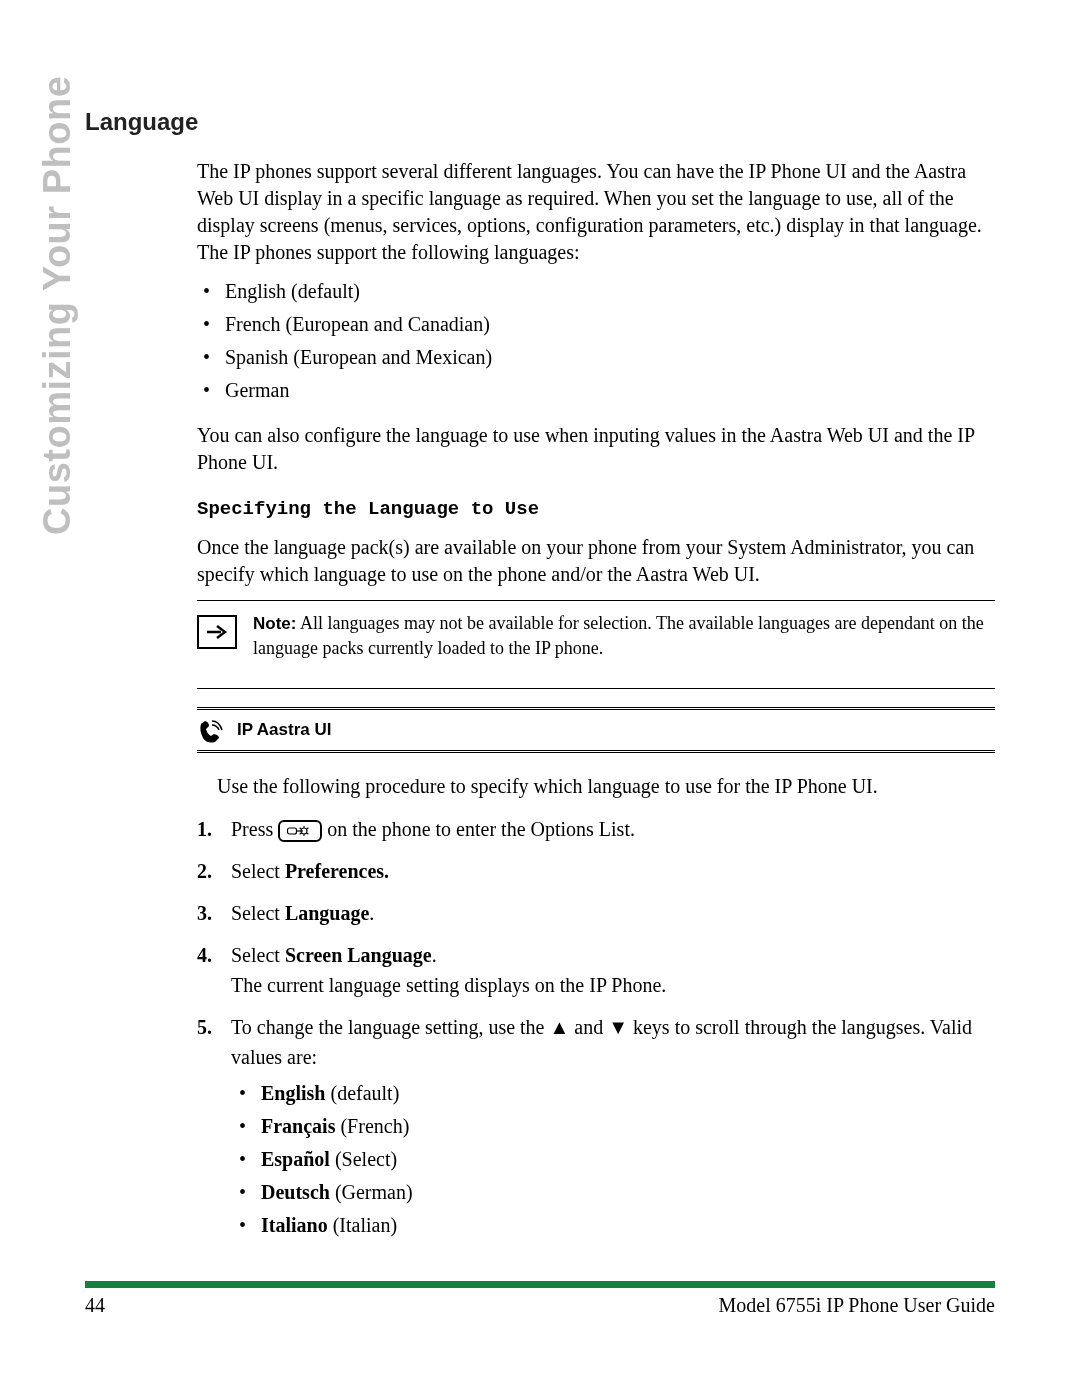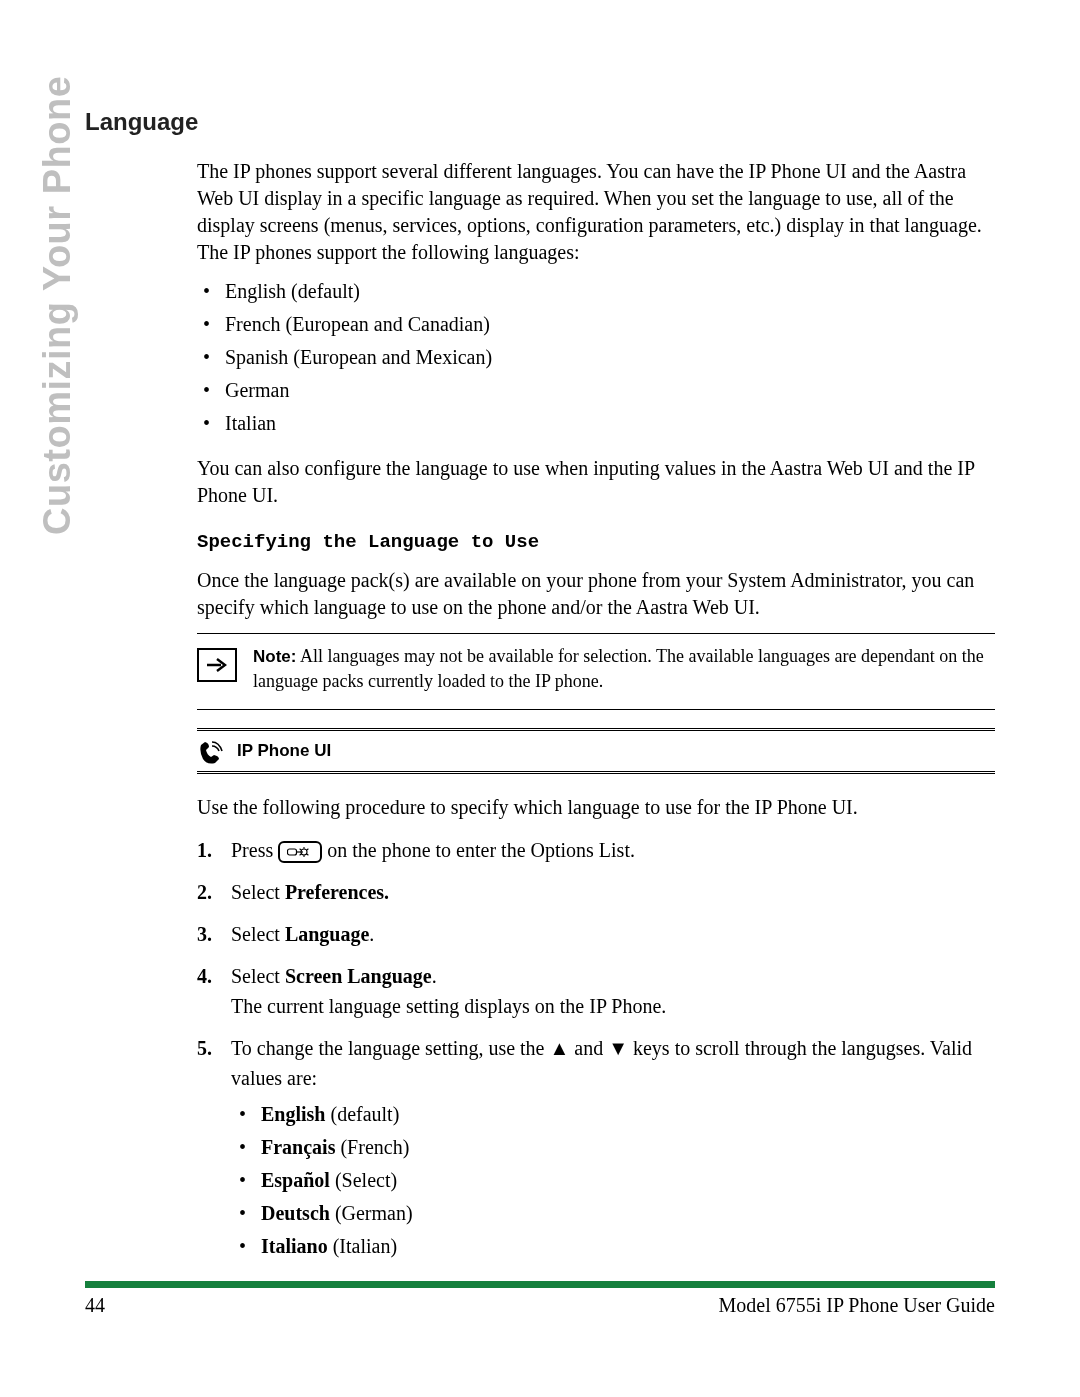--- a/index.html
+++ b/index.html
@@ -65,21 +65,21 @@
   }
   h2.subheading {
     font-family: Liberation Mono, monospace;
     font-size: 19px;
     font-weight: 700;
     margin: 22px 0 14px 0;
   }
   .note-block {
     border-top: 1px solid #000;
     border-bottom: 1px solid #000;
-    padding: 10px 0 16px 0;
+    padding: 10px 0 28px 0;
     margin: 12px 0 18px 0;
     display: flex;
     align-items: flex-start;
     gap: 16px;
   }
   .note-icon-box {
     width: 40px;
     height: 34px;
     border: 2px solid #000;
     display: flex;
@@ -176,21 +176,20 @@
   <h1 class="section-title">Language</h1>
 
   <div class="body-block">
     <p>The IP phones support several different languages. You can have the IP Phone UI and the Aastra Web UI display in a specific language as required. When you set the language to use, all of the display screens (menus, services, options, configuration parameters, etc.) display in that language. The IP phones support the following languages:</p>
 
     <ul class="bullets">
       <li>English (default)</li>
       <li>French (European and Canadian)</li>
       <li>Spanish (European and Mexican)</li>
       <li>German</li>
-      <li>Italian</li>
     </ul>
 
     <p>You can also configure the language to use when inputing values in the Aastra Web UI and the IP Phone UI.</p>
 
     <h2 class="subheading">Specifying the Language to Use</h2>
 
     <p>Once the language pack(s) are available on your phone from your System Administrator, you can specify which language to use on the phone and/or the Aastra Web UI.</p>
 
     <div class="note-block">
       <div class="note-icon-box">
@@ -205,26 +204,26 @@
 
     <div class="ui-band-outer">
       <div class="dbl-rule"></div>
       <div class="ui-band">
         <span class="phone-icon">
           <svg viewBox="0 0 30 28">
             <path d="M4 8 Q2 14 6 22 Q10 28 18 26 L22 22 Q22 19 17 18 L14 20 Q10 18 9 13 L12 10 Q12 6 8 5 Z" fill="#000"></path>
             <path d="M15 5 Q22 5 25 14 M15 9 Q20 9 22 14" fill="none" stroke="#000" stroke-width="1.6"></path>
           </svg>
         </span>
-        <span class="band-label">IP Phone UI</span>
+        <span class="band-label">IP Aastra UI</span>
       </div>
       <div class="dbl-rule"></div>
     </div>
 
-    <p style="margin-top:20px;">Use the following procedure to specify which language to use for the IP Phone UI.</p>
+    <p style="margin-top:20px;margin-left:20px;">Use the following procedure to specify which language to use for the IP Phone UI.</p>
 
     <ol class="steps">
       <li>
         <span>Press </span>
         <span class="key-icon">
           <svg viewBox="0 0 26 12">
             <rect x="0.5" y="3" width="9" height="6" rx="2" fill="none" stroke="#000" stroke-width="1.2"></rect>
             <line x1="10" y1="6" x2="16" y2="6" stroke="#000" stroke-width="1.2"></line>
             <path d="M14 6 A3 3 0 1 0 20 6 A3 3 0 1 0 14 6 M17 3 L17 1 M17 11 L17 9 M14.2 4 L12.6 2.8 M19.8 4 L21.4 2.8 M14.2 8 L12.6 9.2 M19.8 8 L21.4 9.2" fill="none" stroke="#000" stroke-width="1.1"></path>
           </svg>

